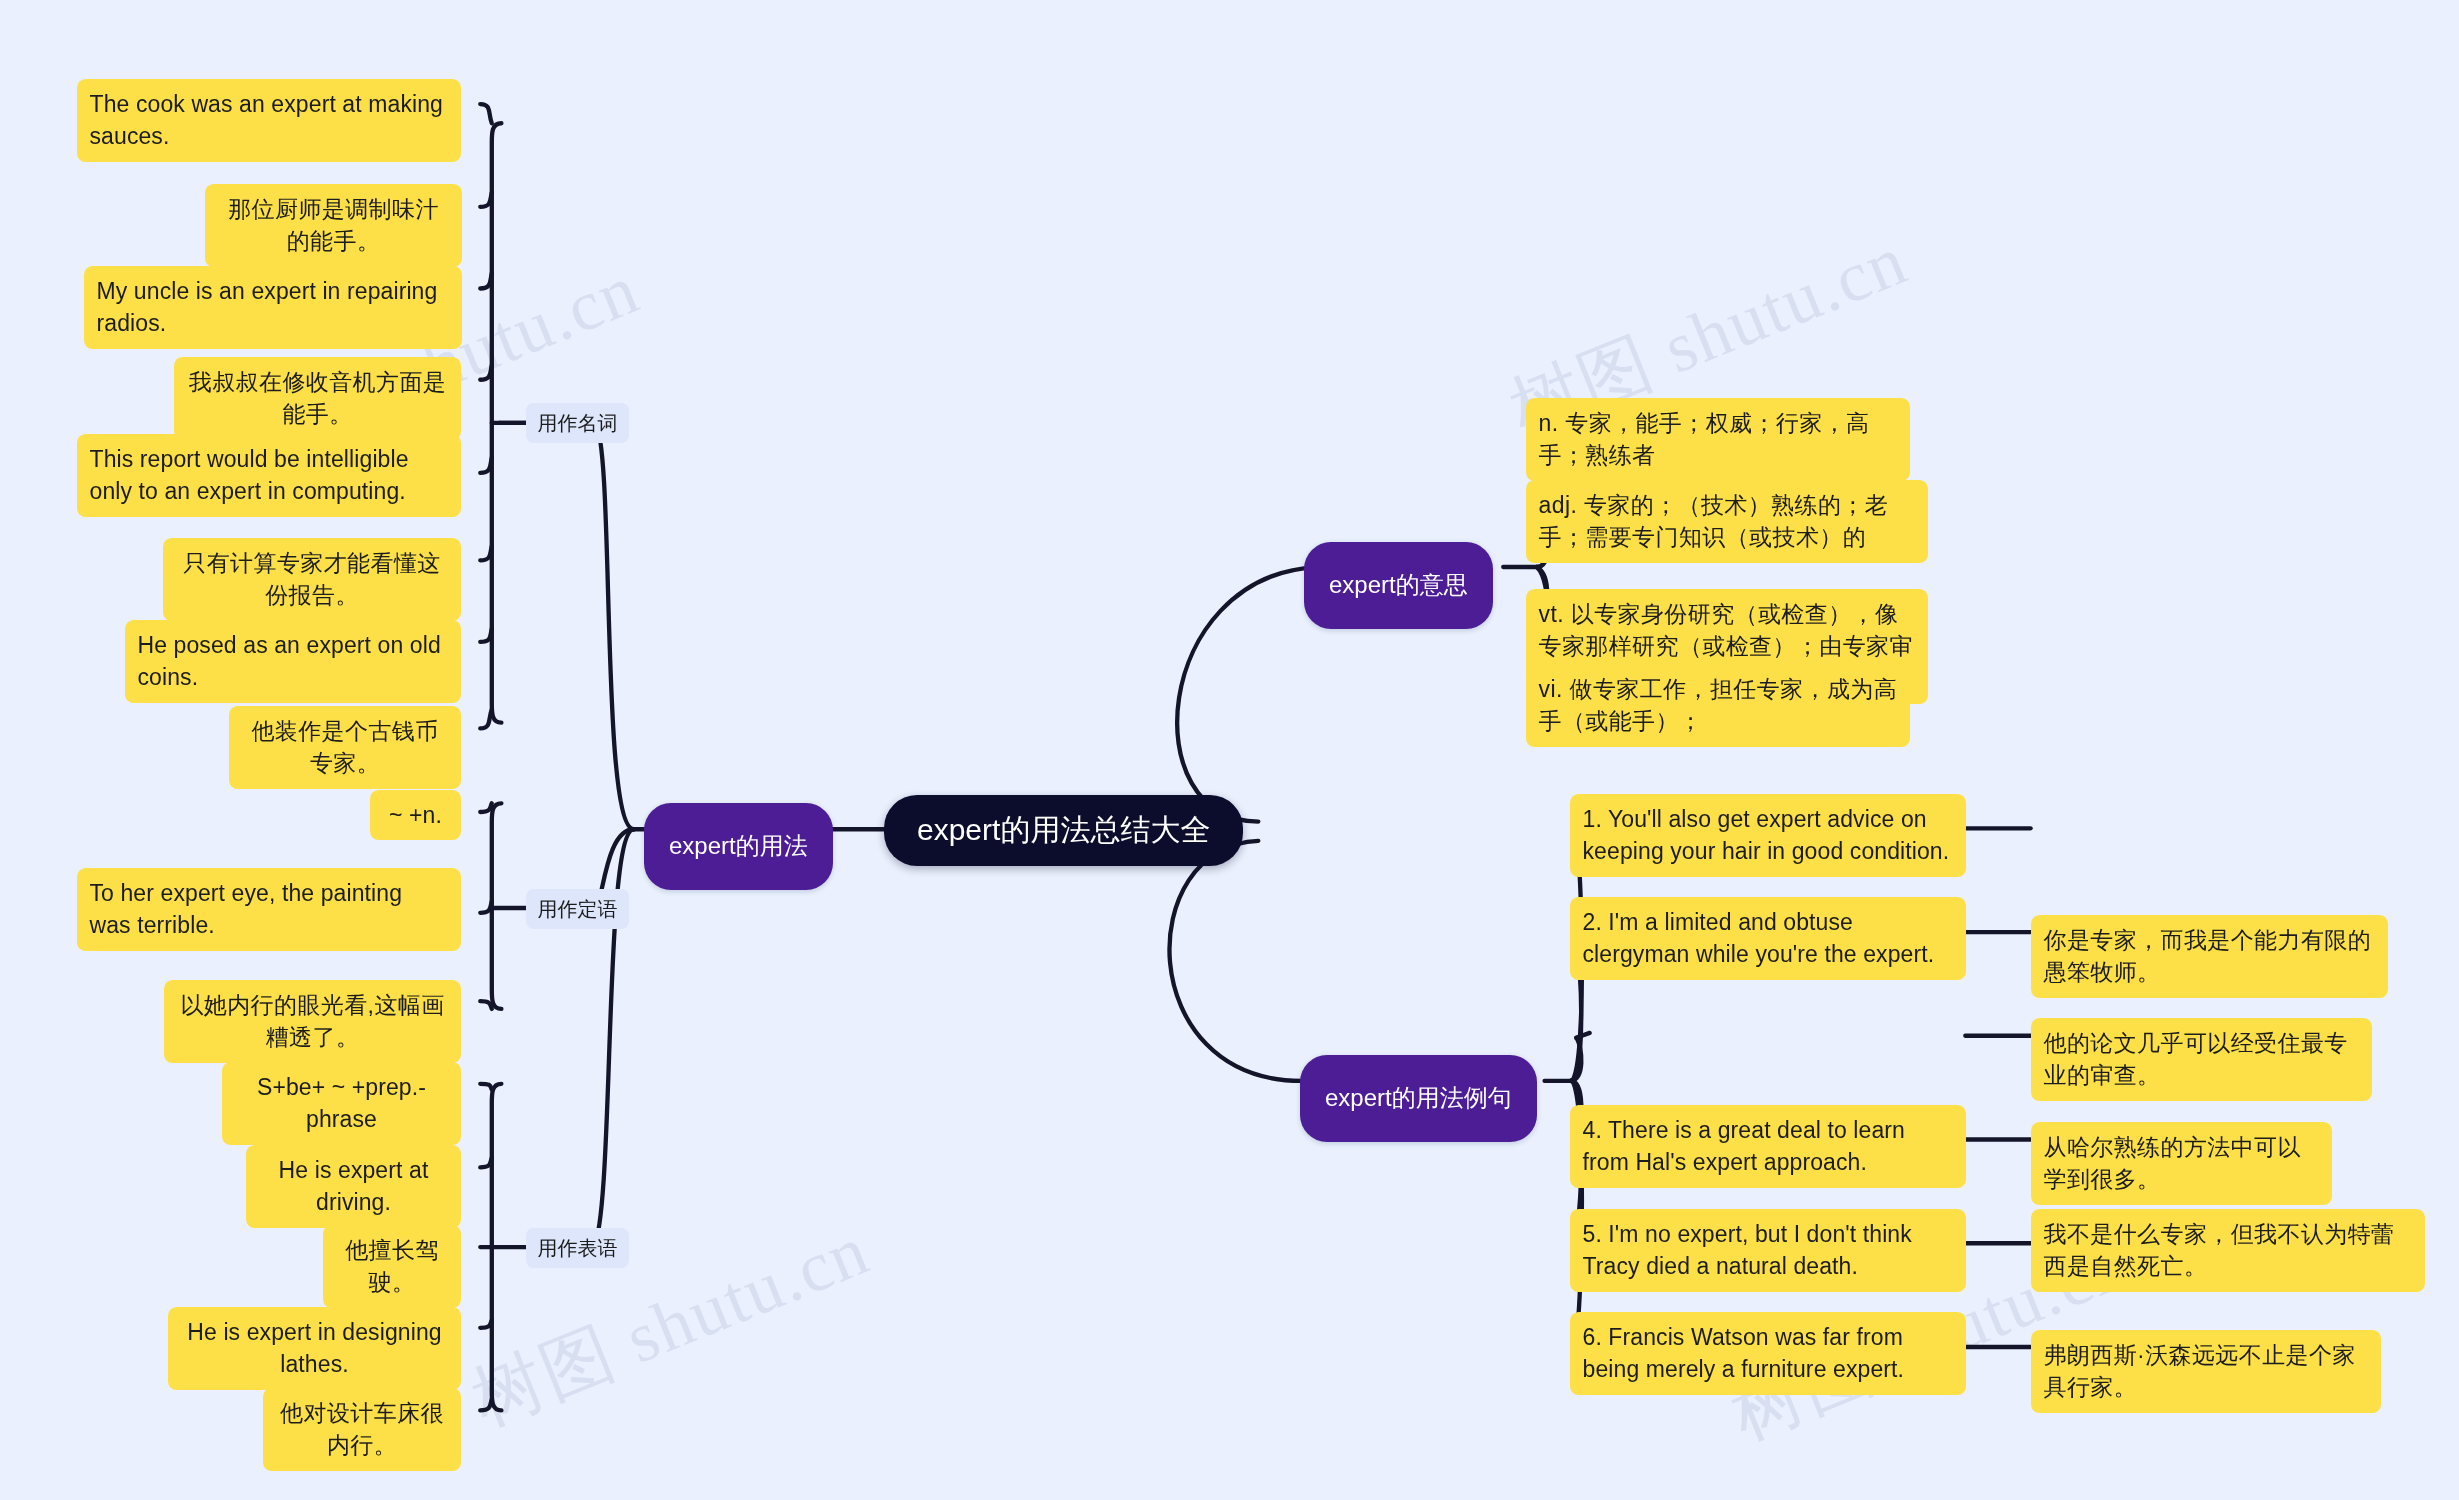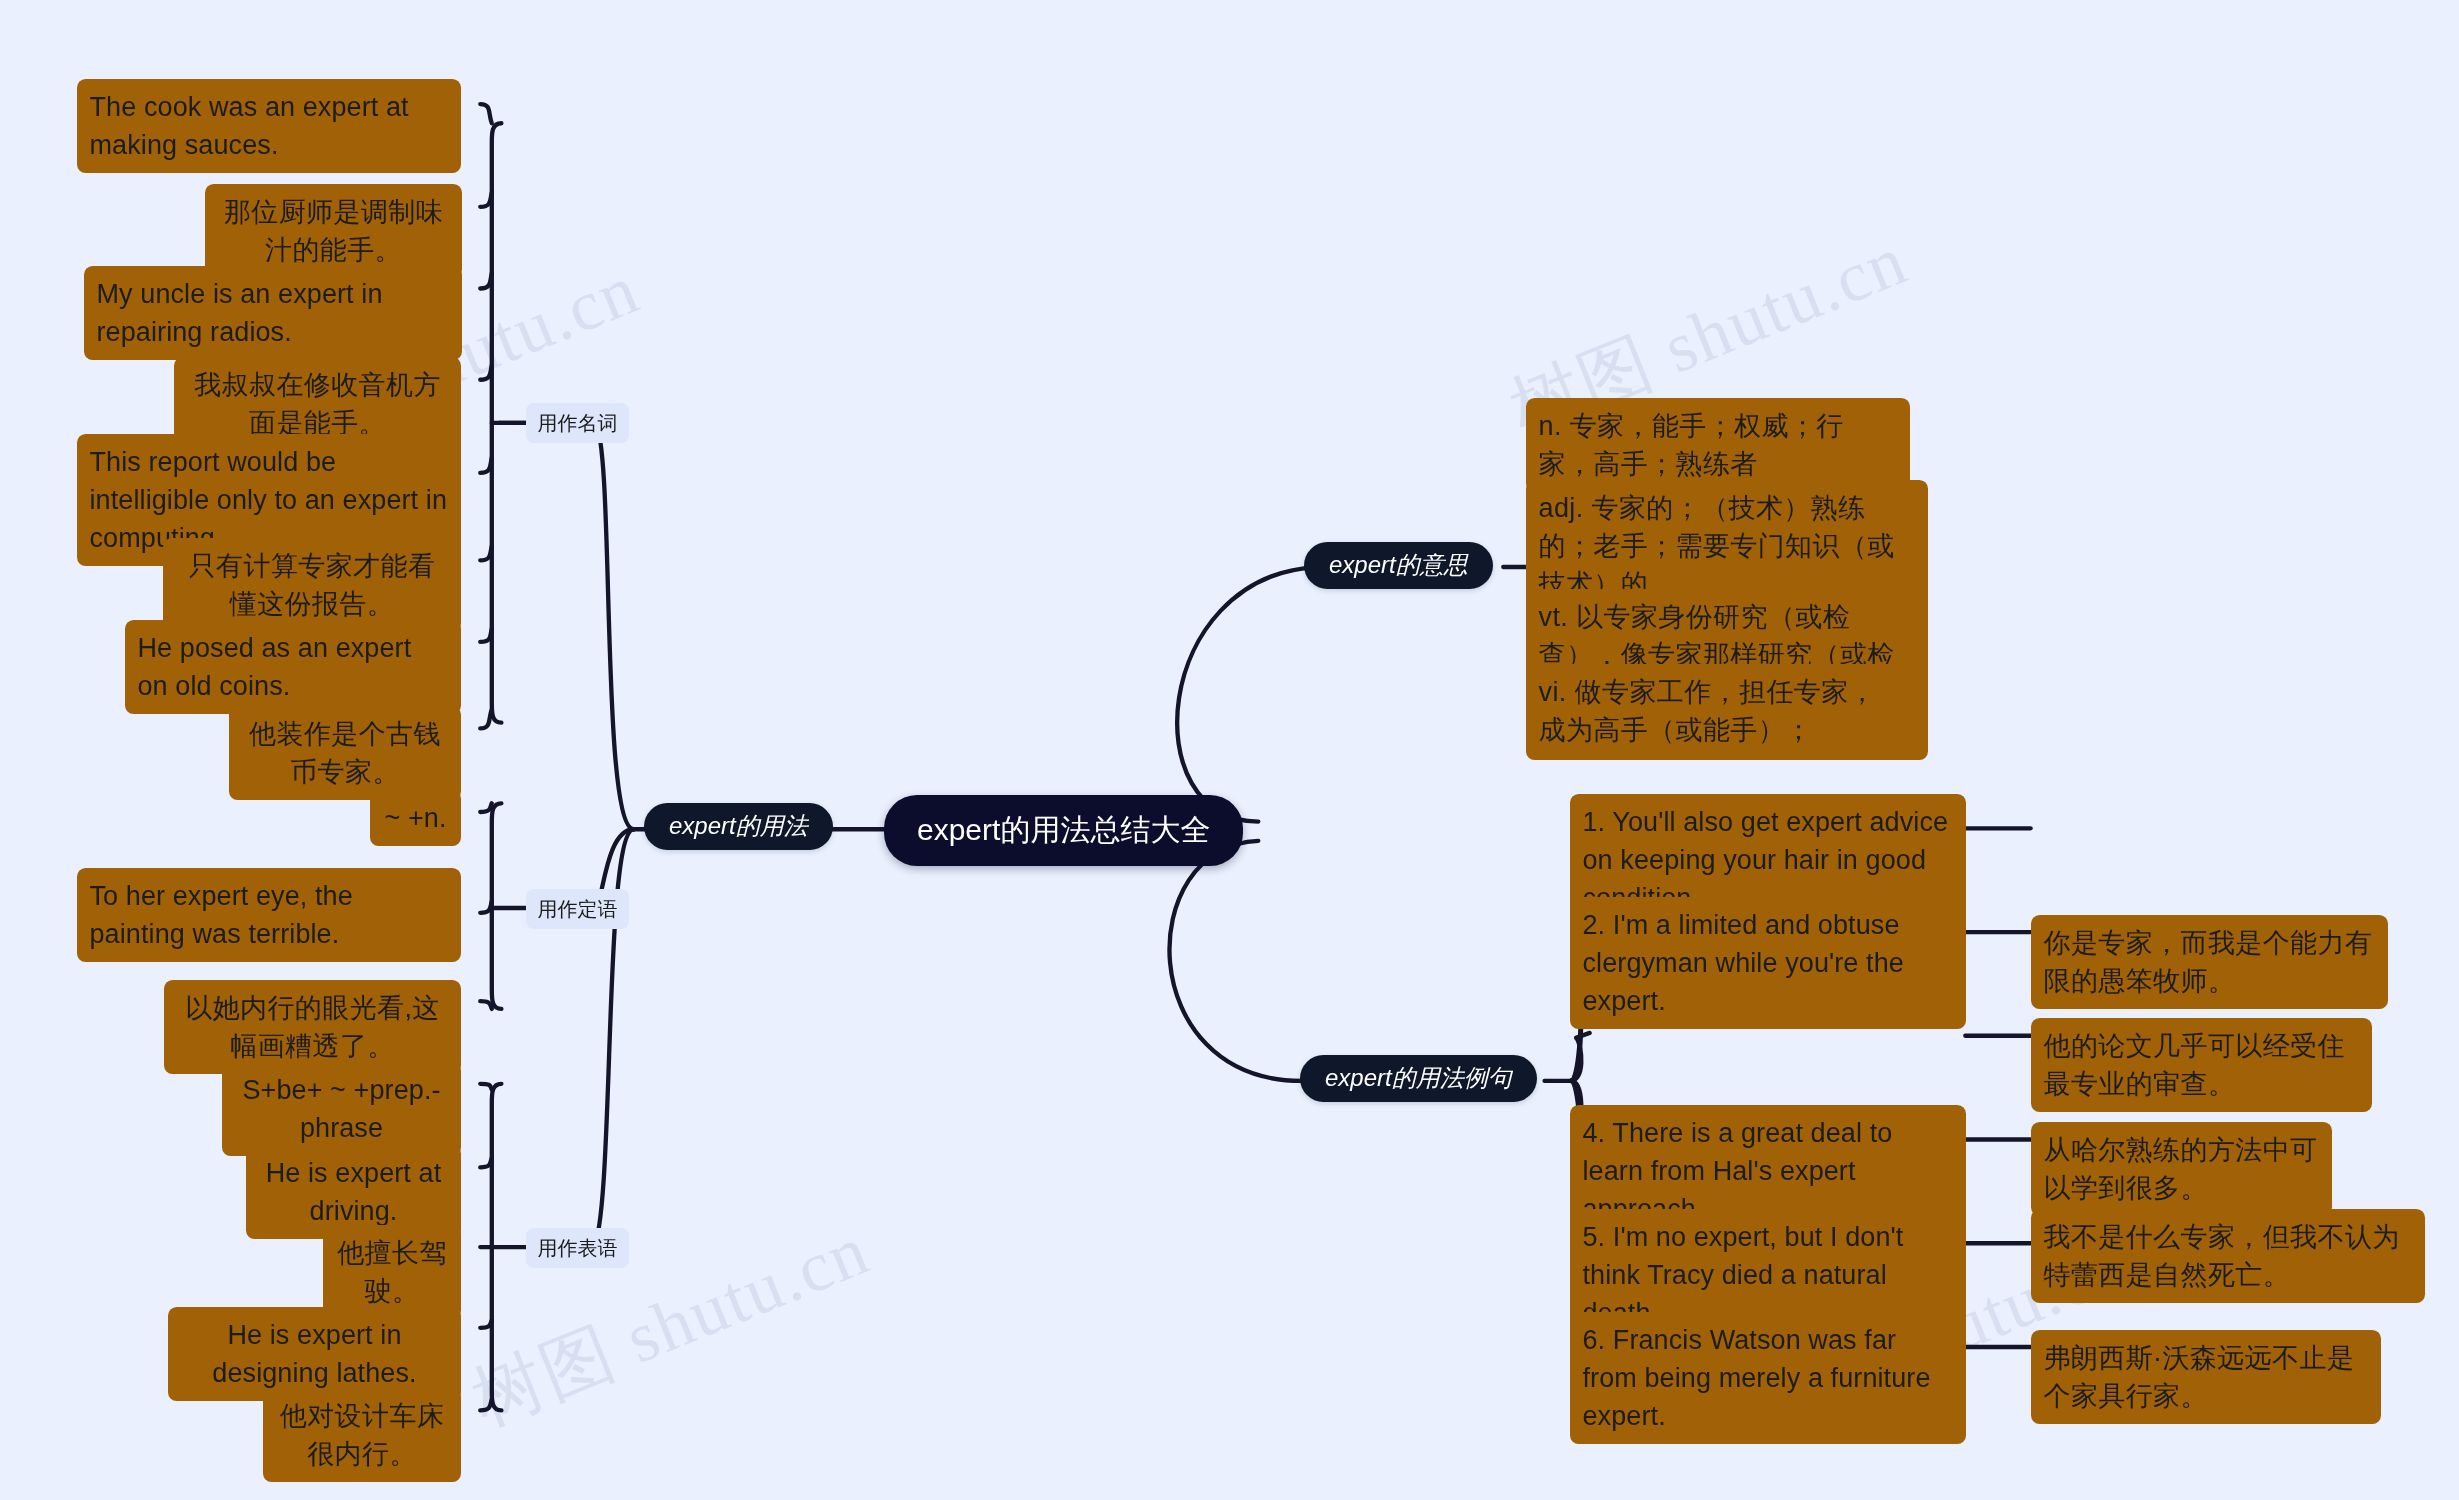--- a/index.html
+++ b/index.html
@@ -28,41 +28,40 @@
     font-size: 71px;
     letter-spacing: 1.9px;
     white-space: nowrap;
     transform: rotate(-22deg);
     opacity: .85;
     user-select: none;
   }
   .node {
     position: absolute;
     z-index: 2;
-    background: #a16207;
+    background: #fde047;
     border-radius: 8.6px;
     padding: 8.6px 12.5px;
-    font-size: 27px;
+    font-size: 23px;
     line-height: 1.42;
     color: #1c1c1c;
     letter-spacing: 0.1px;
   }
   .node.cn { letter-spacing: 0.4px; }
   .pill {
     position: absolute;
     z-index: 3;
-    background: #0f172a;
+    background: #4c1d95;
     color: #ffffff;
     border-radius: 27px;
-    padding: 9px 25px;
+    padding: 29px 25px;
     font-size: 24px;
     line-height: 1.2;
     white-space: nowrap;
     box-shadow: 0 1.9px 4.8px rgba(30,60,110,.18);
-    font-style: italic;
   }
   .root {
     position: absolute;
     z-index: 4;
     background: #0c0d2c;
     color: #ffffff;
     border-radius: 33px;
     padding: 17.3px 33px;
     font-size: 30px;
     line-height: 1.2;

